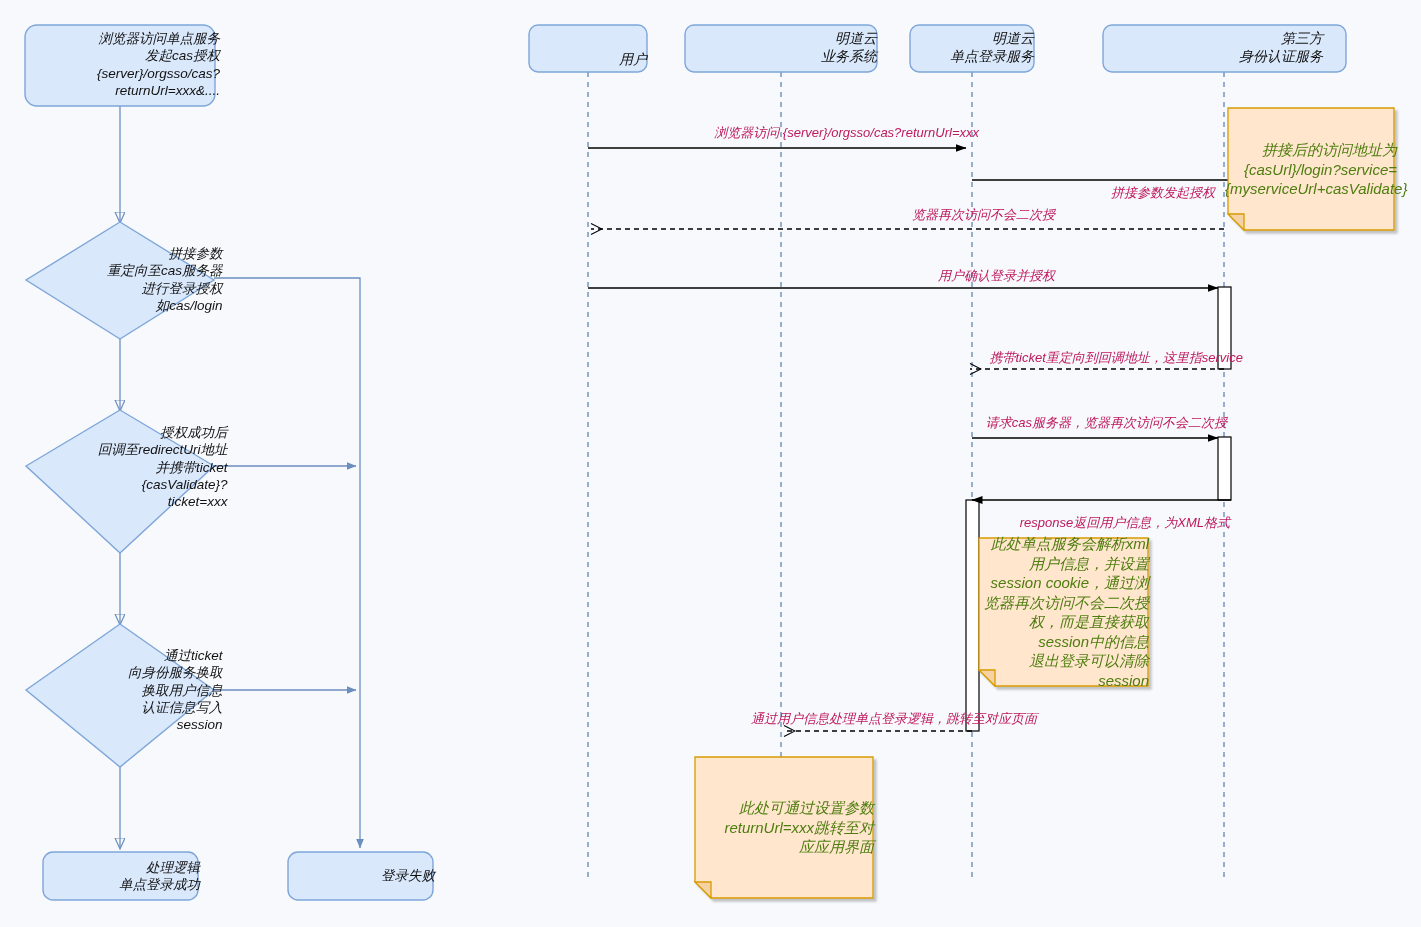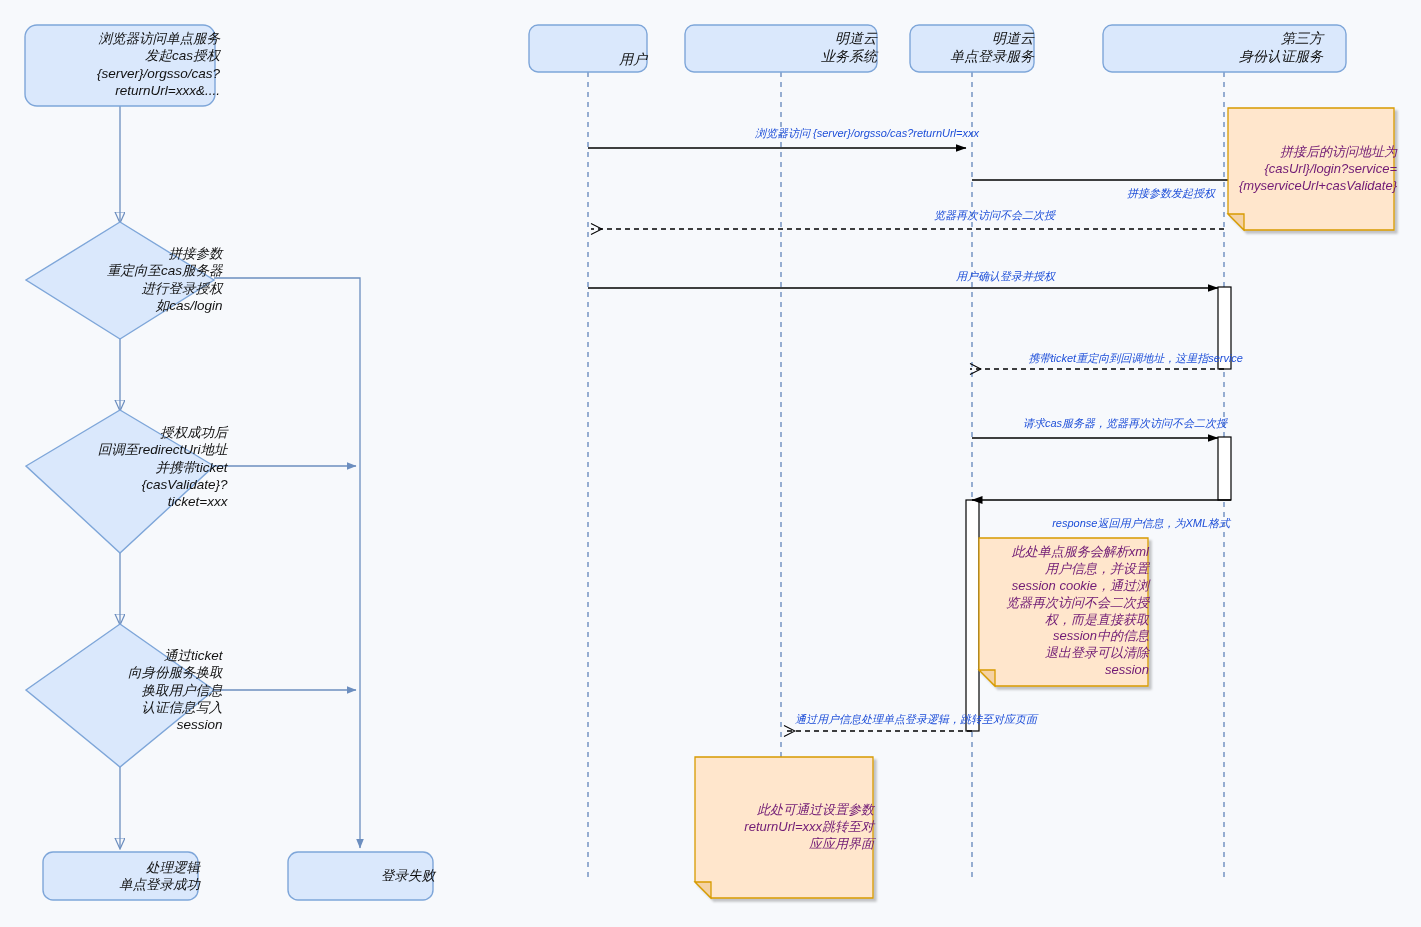--- a/index.html
+++ b/index.html
@@ -34,27 +34,27 @@
     font-size: 13.5px;
     color: #111;
   }
   
   .sq-head {
     font-size: 14px;
     color: #111;
   }
   
   .sq-msg {
-    font-size: 11px;
-    color: #1d4ed8;
+    font-size: 13px;
+    color: #be185d;
   }
   
   .note-text {
-    font-size: 13px;
-    color: #701a75;
+    font-size: 15px;
+    color: #4d7c0f;
     line-height: 1.3;
   }
   .centered {
     transform: translate(-50%, -50%);
   }
 </style>
 </head>
 <body>
 
 <svg id="canvas" xmlns="http://www.w3.org/2000/svg" viewBox="0 0 1421 927">

